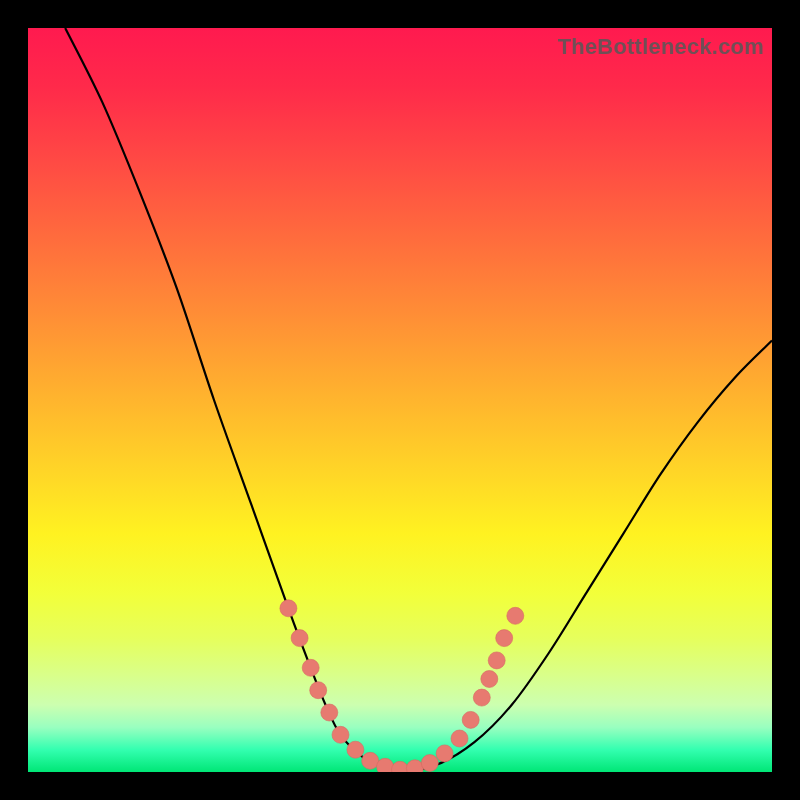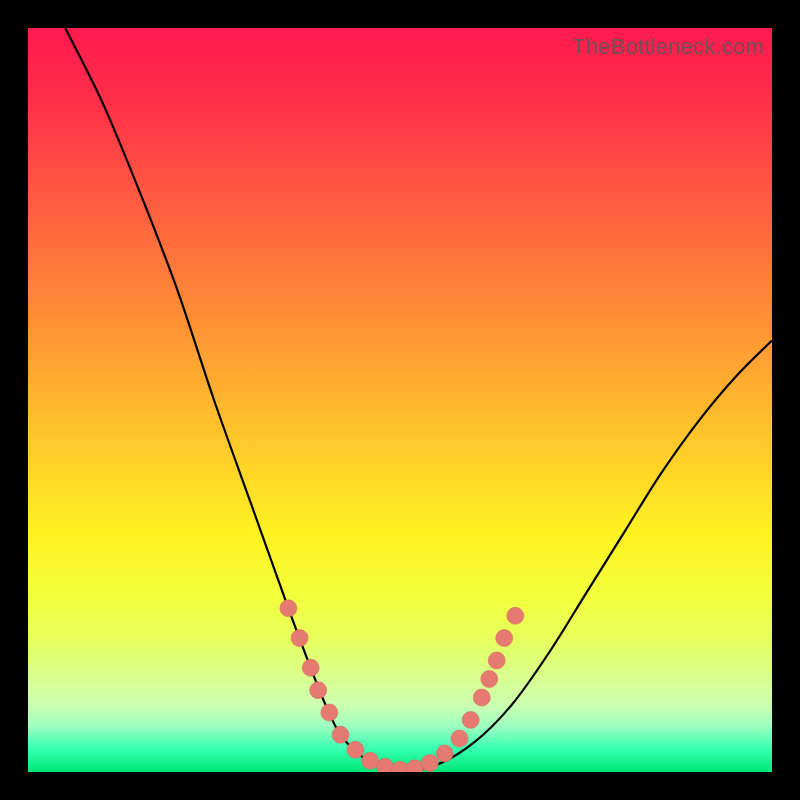--- a/index.html
+++ b/index.html
@@ -39,21 +39,21 @@
       #99ffc0 94%,
       #33ffb0 97%,
       #00e676 100%);
   }
   .watermark {
     position: absolute;
     top: 6px;
     right: 8px;
     color: #585858;
     font-size: 22px;
-    font-weight: 400;
+    font-weight: 700;
     letter-spacing: 0.2px;
     opacity: 0.85;
     user-select: none;
   }
   svg.curve {
     position: absolute;
     left: 0;
     top: 0;
     width: 744px;
     height: 744px;

